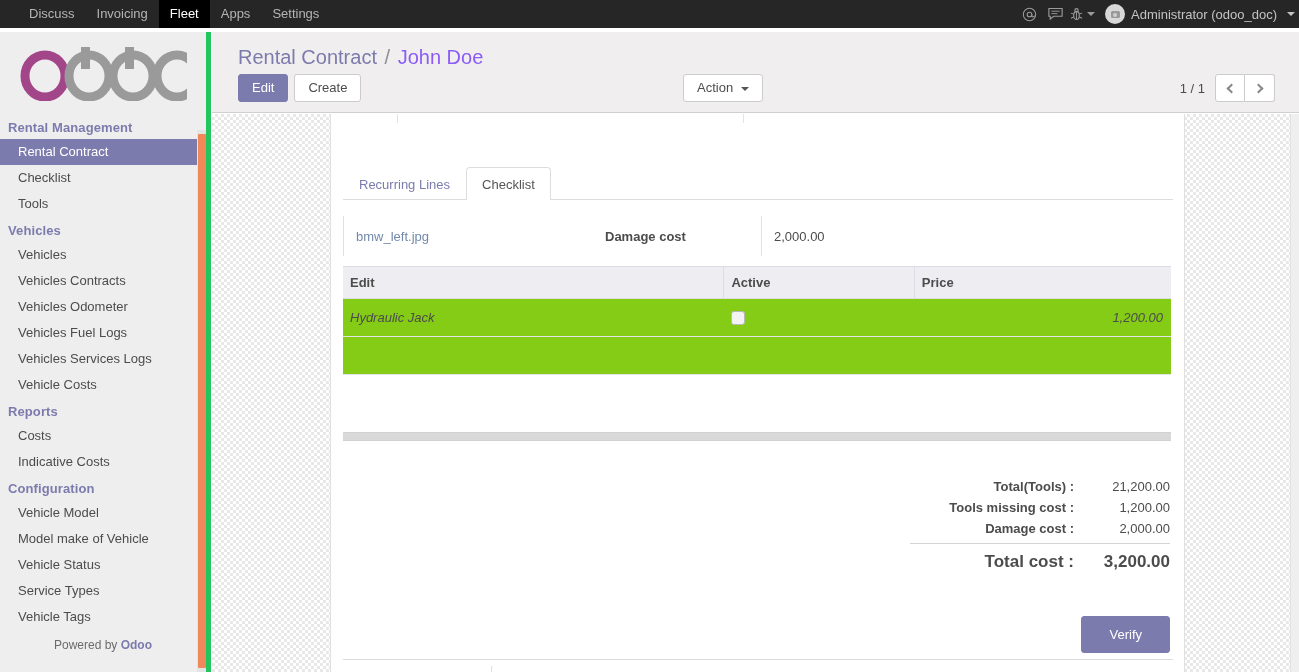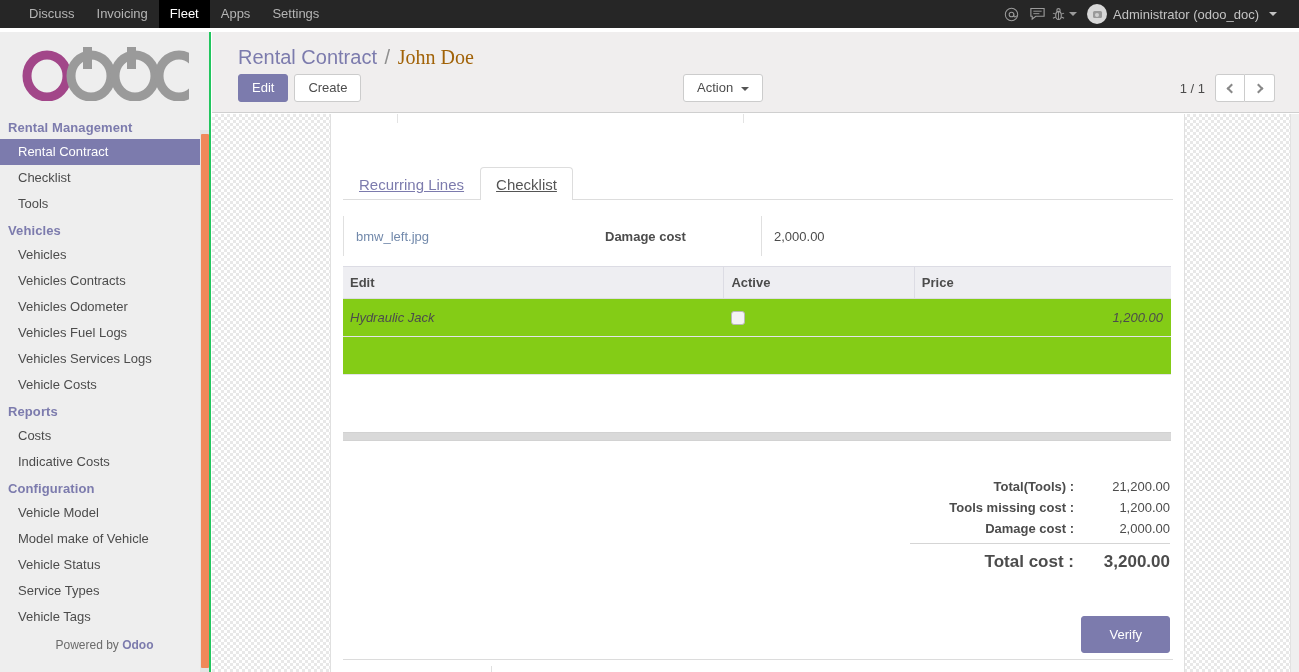--- a/index.html
+++ b/index.html
@@ -26,21 +26,21 @@
     padding: 0 11px;
     color: #b5b5b5;
     font-size: 13px;
     line-height: 32px;
     cursor: pointer;
     white-space: nowrap;
   }
   .topmenu.active { background: #000; color: #fff; }
   #topbar-right {
     margin-left: auto; display: flex; align-items: center;
-    padding-right: 22px; color: #a8a8a8;
+    padding-right: 4px; color: #a8a8a8;
   }
   .sysicon {
     display: inline-flex; align-items: center; justify-content: center;
     width: 26px; height: 32px; cursor: pointer;
     color: #9b9b9b;
   }
   .caret-dn {
     display: inline-block;
     width: 0; height: 0;
     border-left: 4px solid transparent;
@@ -66,21 +66,21 @@
     content: ""; position: absolute;
     width: 4px; height: 4px; border-radius: 50%;
     background: #cfcfcf; left: 8px; top: 8.5px; z-index: 2;
   }
 
   
   #sidebar {
     position: absolute; top: 32px; left: 0;
     width: 211px; height: 640px;
     background: #eeeeee;
-    border-right: 2px solid #22c55e;
+    border-right: 5px solid #22c55e;
     overflow: hidden;
   }
   #logo-wrap {
     height: 82px; display: flex; align-items: center; justify-content: center;
   }
   .odoo-logo { display: block; }
   #menu-scroll { position: relative; }
   .menu-section {
     color: #7c7bad;
     font-weight: bold;
@@ -134,21 +134,21 @@
     position: relative;
   }
   #breadcrumb {
     padding: 13px 0 0 26px;
     font-size: 20px;
     line-height: 24px;
     white-space: nowrap;
   }
   #breadcrumb .bc-link { color: #7c7bad; cursor: pointer; }
   #breadcrumb .bc-sep { color: #8f8f8f; margin: 0 2px; }
-  #breadcrumb .bc-current { color: #a16207; font-family: Liberation Serif, serif; }
+  #breadcrumb .bc-current { color: #8b5cf6; }
   #btn-row {
     position: absolute; left: 26px; top: 42px;
     display: flex; gap: 6px; align-items: center;
   }
   .btn {
     font-family: "Liberation Sans", sans-serif;
     font-size: 13px;
     padding: 5px 13px 6px;
     border-radius: 3px;
     border: 1px solid #cccccc;
@@ -216,29 +216,28 @@
   
   #tabs {
     position: absolute; left: 12px; top: 52px;
     width: 830px;
     border-bottom: 1px solid #dddddd;
     display: flex; align-items: flex-end;
     height: 34px;
   }
   .tab {
     padding: 8px 15px 7px;
-    font-size: 15px;
+    font-size: 13px;
     cursor: pointer;
     color: #7c7bad;
     border: 1px solid transparent;
     border-bottom: none;
     line-height: 17px;
     margin-bottom: -1px;
     background: transparent;
-    text-decoration: underline;
   }
   .tab.active {
     color: #555555;
     background: #ffffff;
     border-color: #dddddd;
     border-radius: 4px 4px 0 0;
   }
 
   
   #field-row {

